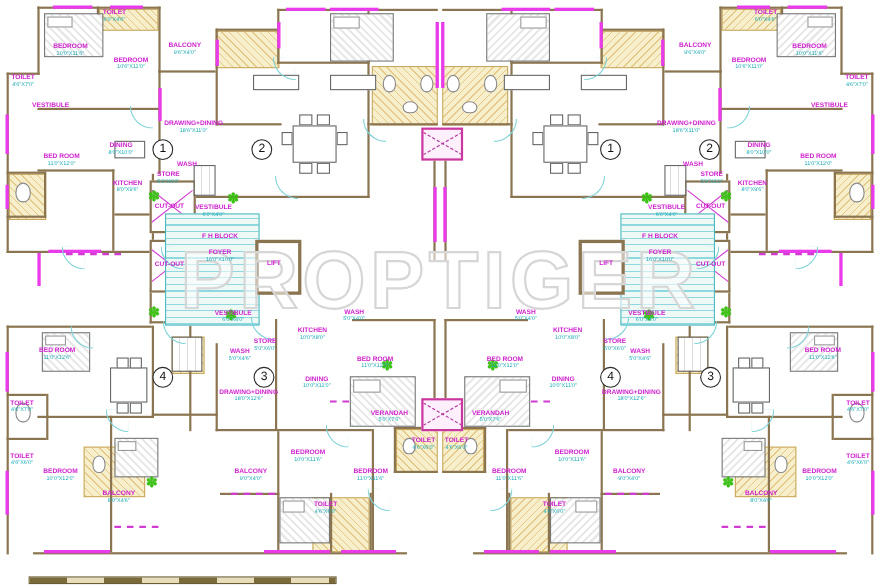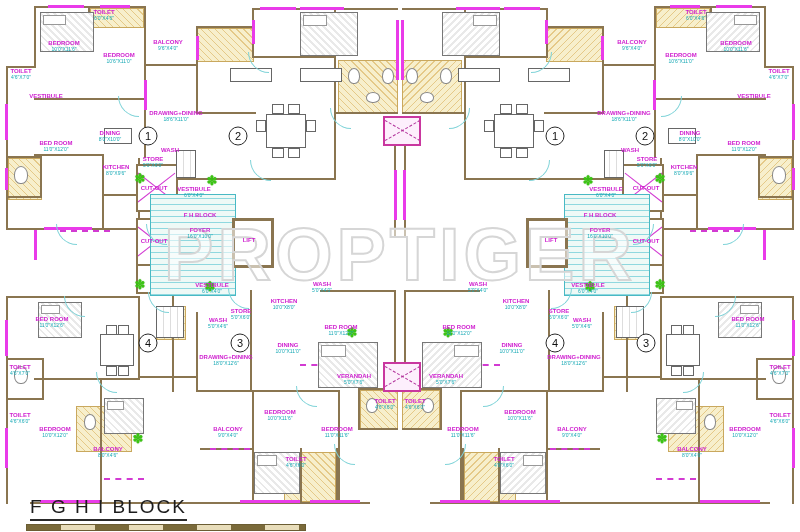--- a/index.html
+++ b/index.html
@@ -336,21 +336,20 @@
       <div class="plant" style="left: 210px; top: 286px;">✽</div>
       <div class="plant" style="left: 352px; top: 332px;">✽</div>
       <div class="plant" style="left: 138px; top: 438px;">✽</div>
     </div>
 
   <div class="xbox" style="left:383px;top:116px;width:34px;height:26px;"></div>
   <div class="xbox" style="left:383px;top:362px;width:34px;height:26px;"></div>
 
   <div id="watermark">PROPTIGER</div>
 
-  <div id="blocktitle">F G H I BLOCK</div>
   <div id="scalebar"></div>
 <div class="lbl" style="left: 104px; top: 15px;">TOILET<div class="dim">6'0"X4'6"</div></div>
     <div class="lbl" style="left: 696px; top: 15px;">TOILET<div class="dim">6'0"X4'6"</div></div>
     <div class="lbl" style="left: 64px; top: 46px;">BEDROOM<div class="dim">10'0"X11'6"</div></div>
     <div class="lbl" style="left: 736px; top: 46px;">BEDROOM<div class="dim">10'0"X11'6"</div></div>
     <div class="lbl" style="left: 119px; top: 58px;">BEDROOM<div class="dim">10'6"X11'0"</div></div>
     <div class="lbl" style="left: 681px; top: 58px;">BEDROOM<div class="dim">10'6"X11'0"</div></div>
     <div class="lbl" style="left: 168px; top: 45px;">BALCONY<div class="dim">9'6"X4'0"</div></div>
     <div class="lbl" style="left: 632px; top: 45px;">BALCONY<div class="dim">9'6"X4'0"</div></div>
     <div class="lbl" style="left: 21px; top: 74px;">TOILET<div class="dim">4'6"X7'0"</div></div>

